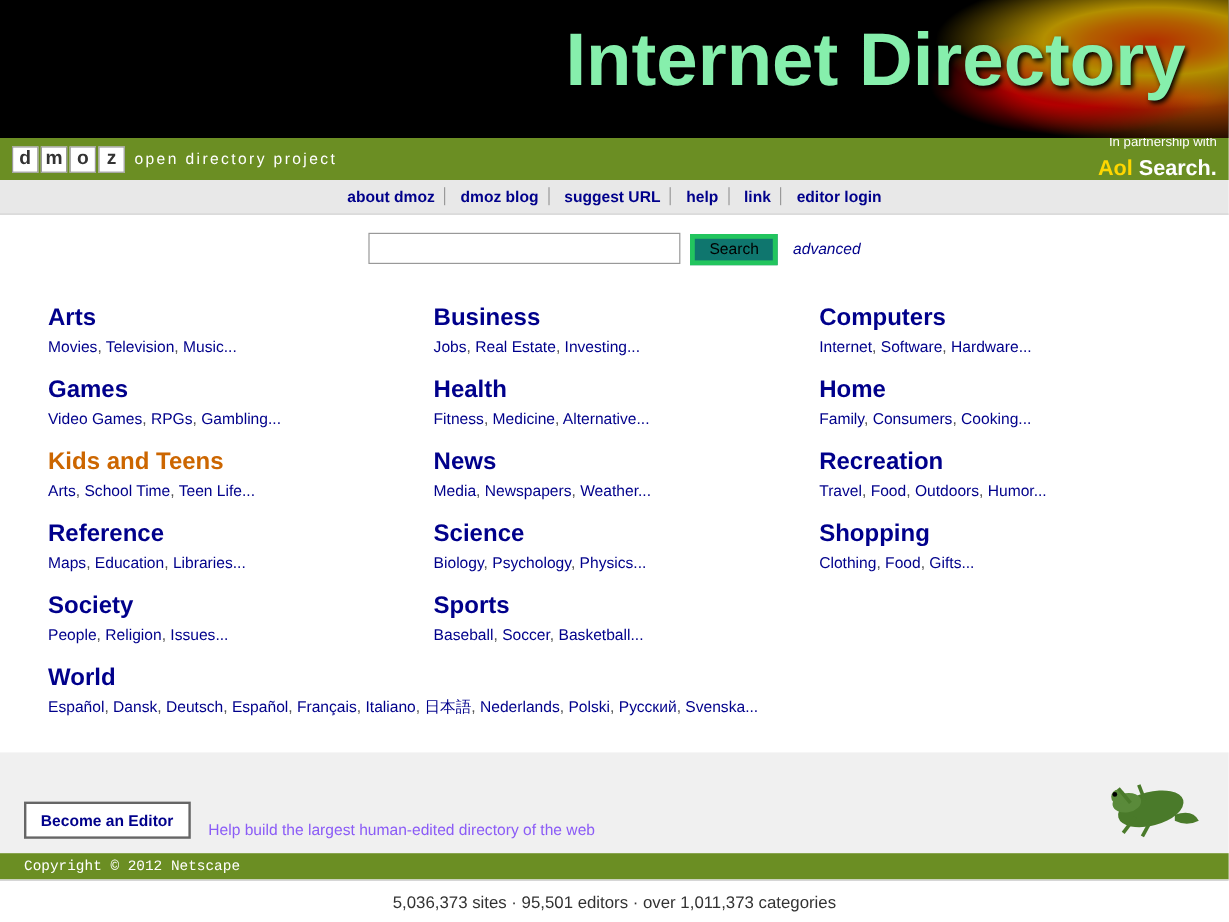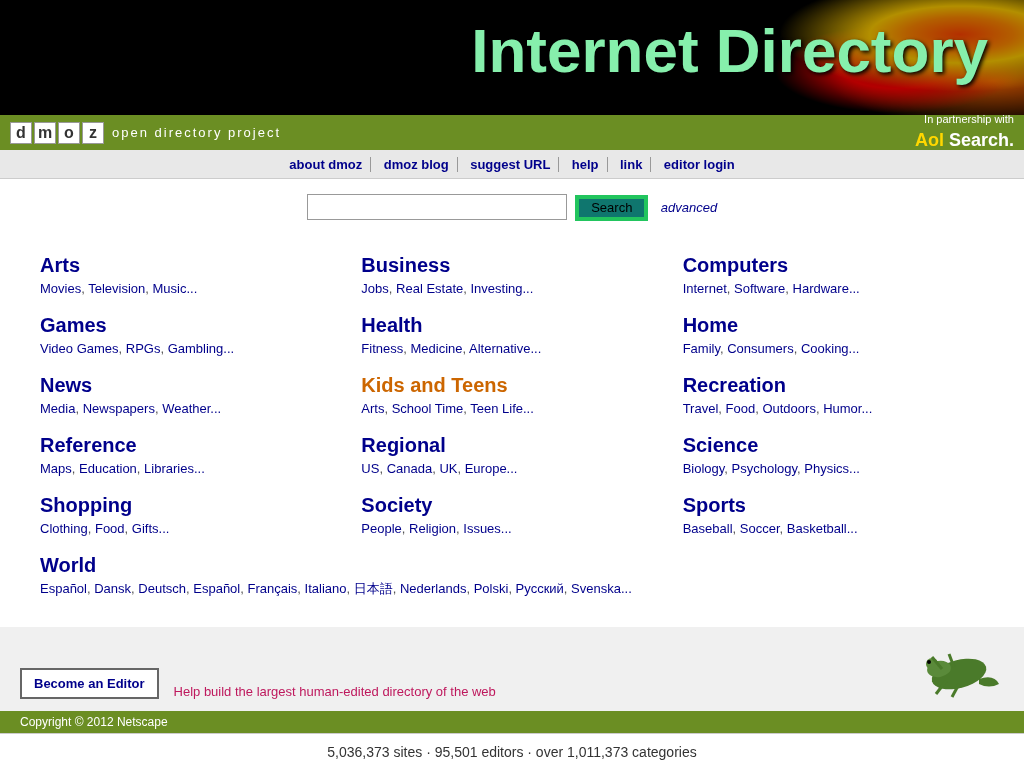--- a/index.html
+++ b/index.html
@@ -188,35 +188,36 @@
       background: #fff;
       border: 2px solid #666;
       padding: 6px 12px;
       font-size: 13px;
       color: #00008B;
       cursor: pointer;
       font-weight: bold;
     }
     .editor-text {
       font-size: 13px;
-      color: #be185d;
+      color: #8b5cf6;
     }
     .gecko-img {
       margin-left: auto;
       width: 100px;
       height: 60px;
       position: relative;
     }
 
     
     .copyright-bar {
       background: #6b8e23;
       padding: 4px 20px;
       color: #fff;
       font-size: 12px;
+      font-family: Liberation Mono, monospace;
     }
 
     
     .stats-footer {
       background: #fff;
       text-align: center;
       padding: 10px;
       font-size: 14px;
       color: #333;
       border-top: 1px solid #ccc;
@@ -312,34 +313,34 @@
     <div class="category-block">
       <a class="category-title" href="#">Home</a>
       <div class="category-subs">
         <a href="#">Family</a>,
         <a href="#">Consumers</a>,
         <a href="#">Cooking...</a>
       </div>
     </div>
 
     <div class="category-block">
+      <a class="category-title kids-teens" href="#">Kids and Teens</a>
+      <div class="category-subs">
+        <a href="#">Arts</a>,
+        <a href="#">School Time</a>,
+        <a href="#">Teen Life...</a>
+      </div>
+    </div>
+
+    <div class="category-block">
       <a class="category-title" href="#">News</a>
       <div class="category-subs">
         <a href="#">Media</a>,
         <a href="#">Newspapers</a>,
         <a href="#">Weather...</a>
-      </div>
-    </div>
-
-    <div class="category-block">
-      <a class="category-title kids-teens" href="#">Kids and Teens</a>
-      <div class="category-subs">
-        <a href="#">Arts</a>,
-        <a href="#">School Time</a>,
-        <a href="#">Teen Life...</a>
       </div>
     </div>
 
     <div class="category-block">
       <a class="category-title" href="#">Recreation</a>
       <div class="category-subs">
         <a href="#">Travel</a>,
         <a href="#">Food</a>,
         <a href="#">Outdoors</a>,
         <a href="#">Humor...</a>
@@ -348,29 +349,20 @@
 
     <div class="category-block">
       <a class="category-title" href="#">Reference</a>
       <div class="category-subs">
         <a href="#">Maps</a>,
         <a href="#">Education</a>,
         <a href="#">Libraries...</a>
       </div>
     </div>
 
-    <div class="category-block">
-      <a class="category-title" href="#">Regional</a>
-      <div class="category-subs">
-        <a href="#">US</a>,
-        <a href="#">Canada</a>,
-        <a href="#">UK</a>,
-        <a href="#">Europe...</a>
-      </div>
-    </div>
 
     <div class="category-block">
       <a class="category-title" href="#">Science</a>
       <div class="category-subs">
         <a href="#">Biology</a>,
         <a href="#">Psychology</a>,
         <a href="#">Physics...</a>
       </div>
     </div>
 

